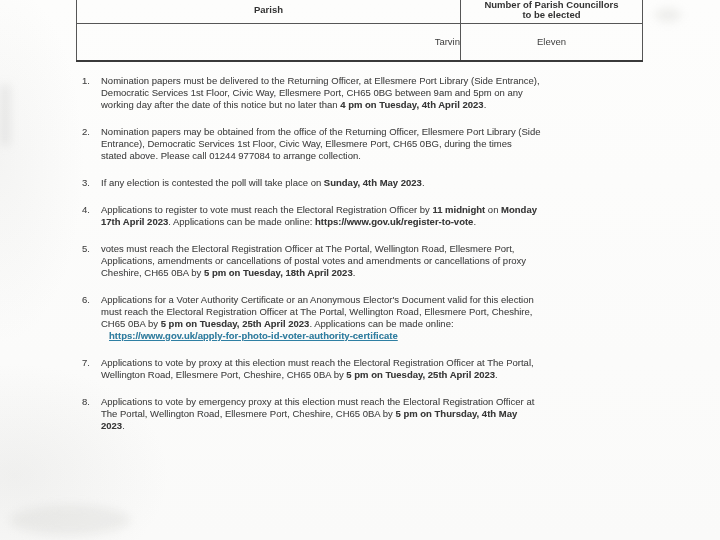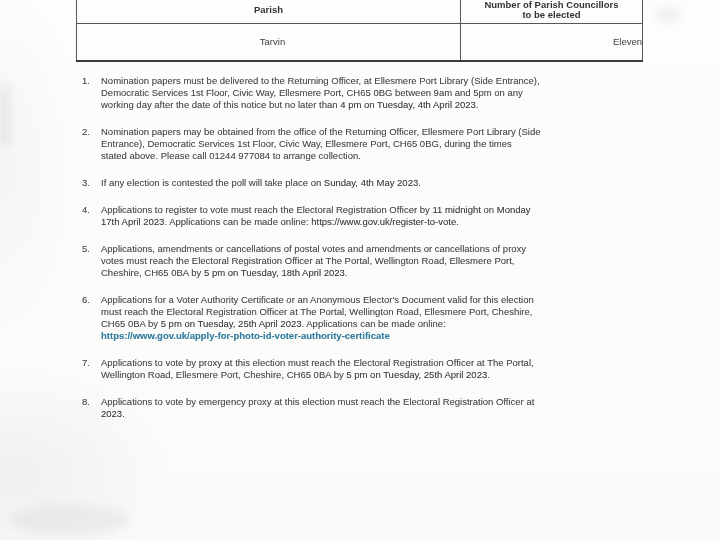--- a/index.html
+++ b/index.html
@@ -29,42 +29,44 @@
     border: 1px solid #565656;
     color: #3e3e3e;
     font-size: 9.5px;
     vertical-align: middle;
   }
   .doc-table .hdr-row th { height: 27px; font-weight: bold; text-align: center; line-height: 10px; color: #333; }
   .doc-table .data-row td { height: 37px; }
   .doc-table { border-bottom: 2px solid #3a3a3a; }
   .col-parish { width: 384px; }
   .col-count  { width: 182px; }
-  .cell-parish-val { text-align: center; padding-left: 8px; }
-  .cell-count-val  { text-align: right; }
+  .cell-parish-val { text-align: right; padding-left: 8px; }
+  .cell-count-val  { text-align: center; }
 
   
   .notices {
     position: absolute;
     left: 82px; top: 75px;
     width: 546px;
     font-size: 9.5px;
     line-height: 12px;
     color: #474747;
     text-shadow: 0 0 0.6px rgba(90,90,90,0.35);
   }
   .notice-item { display: flex; margin-bottom: 15px; }
   .notice-number { width: 14px; flex: 0 0 14px; margin-right: 5px; color: #474747; }
   .notice-body { flex: 1 1 auto; }
   .notice-line { white-space: nowrap; }
-  .run-bold { font-weight: normal; color: #383838; }
+  .run-bold { font-weight: bold; color: #383838; }
   .run-link {
     font-weight: bold;
     color: #2e7fa3;
+    text-decoration: underline;
     cursor: pointer;
+    margin-left: 8px;
   }
 
   
   .scan-artifact { position: absolute; pointer-events: none; filter: blur(5px); }
   .artifact-1 { left: 0; top: 85px; width: 10px; height: 60px; background: rgba(185,185,183,0.25); }
   .artifact-2 { left: 655px; top: 8px; width: 26px; height: 14px; background: rgba(205,205,203,0.30); border-radius: 50%; }
   .artifact-3 { left: 10px; top: 505px; width: 120px; height: 30px; background: rgba(195,195,193,0.22); border-radius: 50%; }
 </style>
 </head>
 <body>
@@ -117,22 +119,22 @@
     <div class="notice-item">
       <div class="notice-number">4.</div>
       <div class="notice-body">
         <div class="notice-line"><span>Applications to register to vote must reach the Electoral Registration Officer by </span><span class="run-bold">11 midnight</span><span> on </span><span class="run-bold">Monday</span></div>
         <div class="notice-line"><span class="run-bold">17th April 2023</span><span>. Applications can be made online: </span><span class="run-bold">https://www.gov.uk/register-to-vote</span><span>.</span></div>
       </div>
     </div>
     <div class="notice-item">
       <div class="notice-number">5.</div>
       <div class="notice-body">
+        <div class="notice-line"><span>votes must reach the Electoral Registration Officer at The Portal, Wellington Road, Ellesmere Port,</span></div>
         <div class="notice-line"><span>Applications, amendments or cancellations of postal votes and amendments or cancellations of proxy</span></div>
-        <div class="notice-line"><span>votes must reach the Electoral Registration Officer at The Portal, Wellington Road, Ellesmere Port,</span></div>
         <div class="notice-line"><span>Cheshire, CH65 0BA by </span><span class="run-bold">5 pm on Tuesday, 18th April 2023</span><span>.</span></div>
       </div>
     </div>
     <div class="notice-item">
       <div class="notice-number">6.</div>
       <div class="notice-body">
         <div class="notice-line"><span>Applications for a Voter Authority Certificate or an Anonymous Elector's Document valid for this election</span></div>
         <div class="notice-line"><span>must reach the Electoral Registration Officer at The Portal, Wellington Road, Ellesmere Port, Cheshire,</span></div>
         <div class="notice-line"><span>CH65 0BA by </span><span class="run-bold">5 pm on Tuesday, 25th April 2023</span><span>. Applications can be made online:</span></div>
         <div class="notice-line"><a class="run-link">https://www.gov.uk/apply-for-photo-id-voter-authority-certificate</a></div>
@@ -142,20 +144,21 @@
       <div class="notice-number">7.</div>
       <div class="notice-body">
         <div class="notice-line"><span>Applications to vote by proxy at this election must reach the Electoral Registration Officer at The Portal,</span></div>
         <div class="notice-line"><span>Wellington Road, Ellesmere Port, Cheshire, CH65 0BA by </span><span class="run-bold">5 pm on Tuesday, 25th April 2023</span><span>.</span></div>
       </div>
     </div>
     <div class="notice-item">
       <div class="notice-number">8.</div>
       <div class="notice-body">
         <div class="notice-line"><span>Applications to vote by emergency proxy at this election must reach the Electoral Registration Officer at</span></div>
+        <div class="notice-line"><span>The Portal, Wellington Road, Ellesmere Port, Cheshire, CH65 0BA by </span><span class="run-bold">5 pm on Thursday, 4th May</span></div>
         <div class="notice-line"><span class="run-bold">2023</span><span>.</span></div>
       </div>
     </div>
   </div>
 
 <div class="scan-artifact artifact-1"></div>
 <div class="scan-artifact artifact-2"></div>
 <div class="scan-artifact artifact-3"></div>
 
 </body></html>

